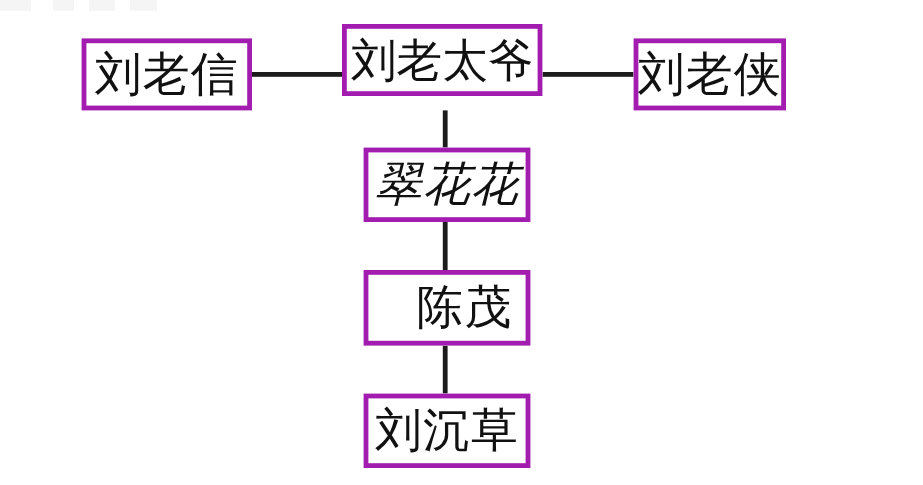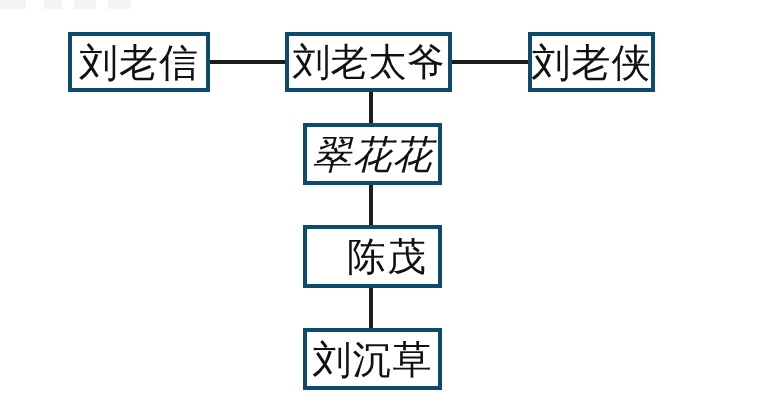--- a/index.html
+++ b/index.html
@@ -34,21 +34,21 @@
         transparent 62px, transparent 74px,
         #1a1a1a 74px, #1a1a1a 96px,
         transparent 96px, transparent 108px,
         #1a1a1a 108px, #1a1a1a 131px,
         transparent 131px);
   }
 
   .node {
     position: absolute;
     box-sizing: border-box;
-    border: 4px solid #0c4a6e;
+    border: 4px solid #a21caf;
     background: #ffffff;
     display: flex;
     align-items: center;
     justify-content: center;
     z-index: 2;
   }
   .node-label {
     font-family: "DejaVu Serif", "Liberation Serif", serif;
     color: #111111;
     font-size: 39px;
@@ -80,21 +80,21 @@
   <div class="connector h" style="left:210px; top:60px; width:75px;"></div>
   <div class="connector h" style="left:452px; top:60px; width:76px;"></div>
   <div class="connector v" style="left:369px; top:92px; height:31px;"></div>
   <div class="connector v" style="left:369px; top:185px; height:40px;"></div>
   <div class="connector v" style="left:369px; top:288px; height:40px;"></div>
 
   <div class="node" style="left:68px; top:32px; width:142px; height:60px;">
     <span class="node-label">刘老信</span>
   </div>
 
-  <div class="node" style="left:285px; top:32px; width:167px; height:60px;">
+  <div class="node" style="left:285px; top:20px; width:167px; height:60px;">
     <span class="node-label narrow">刘老太爷</span>
   </div>
 
   <div class="node" style="left:528px; top:32px; width:127px; height:60px;">
     <span class="node-label">刘老侠</span>
   </div>
 
   <div class="node" style="left:303px; top:123px; width:139px; height:62px;font-style:italic;">
     <span class="node-label">翠花花</span>
   </div>

